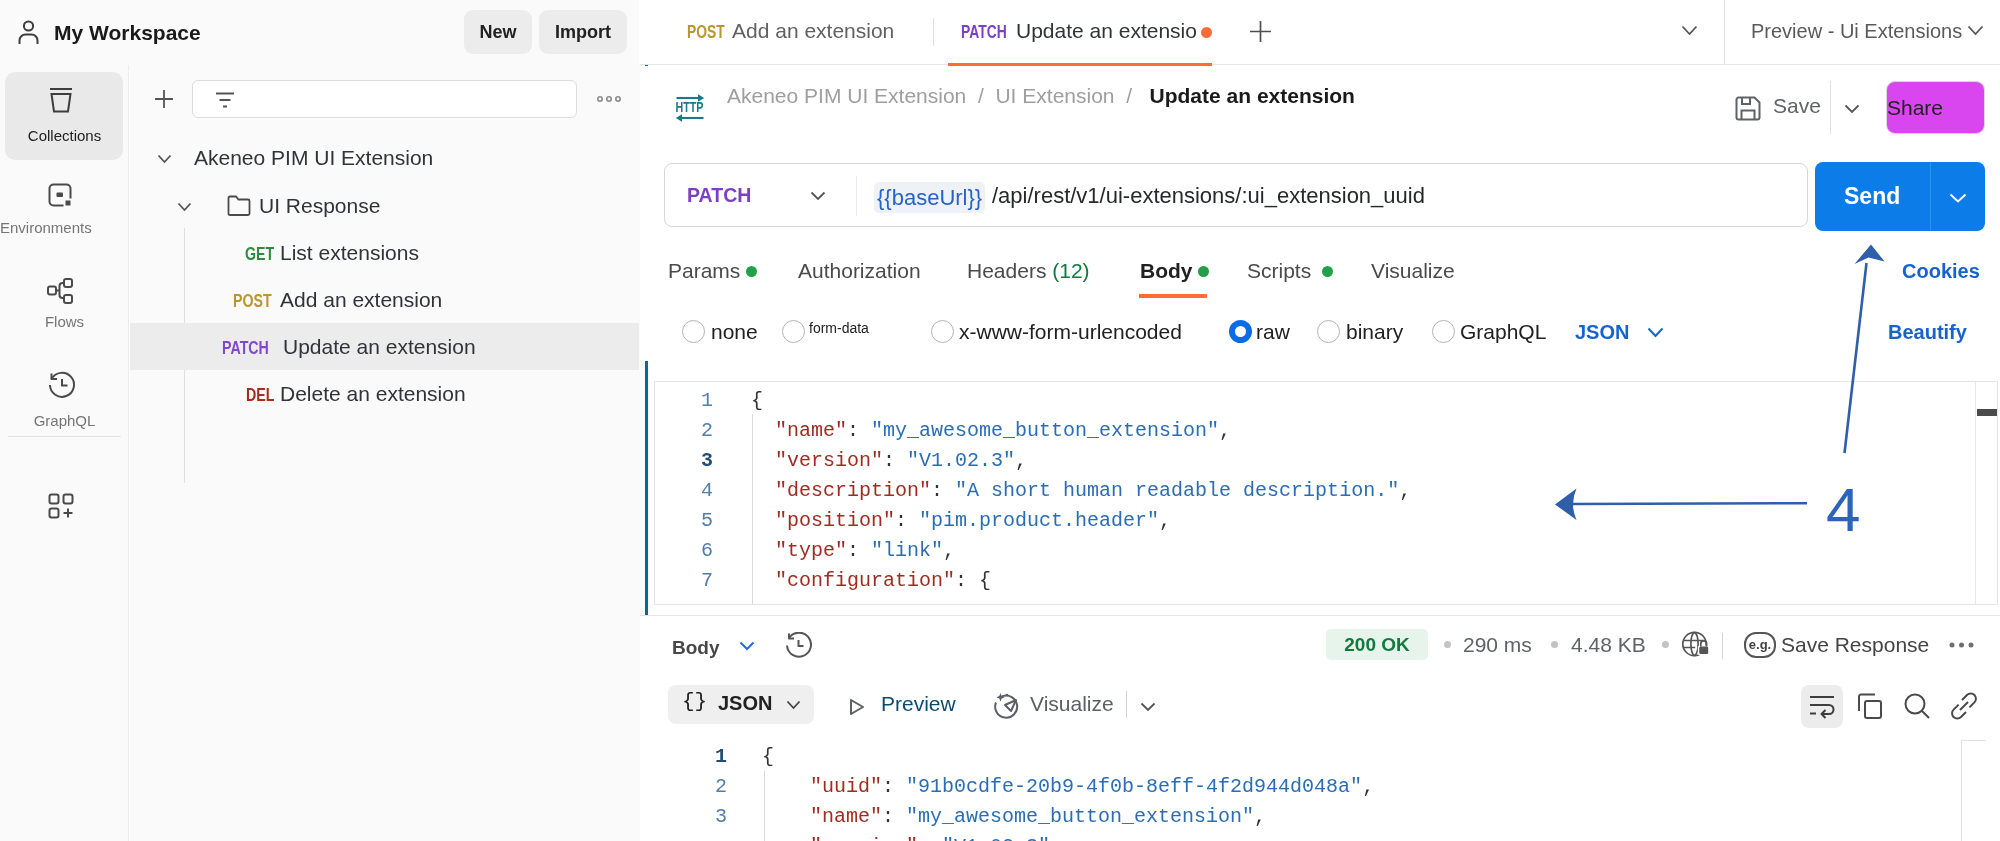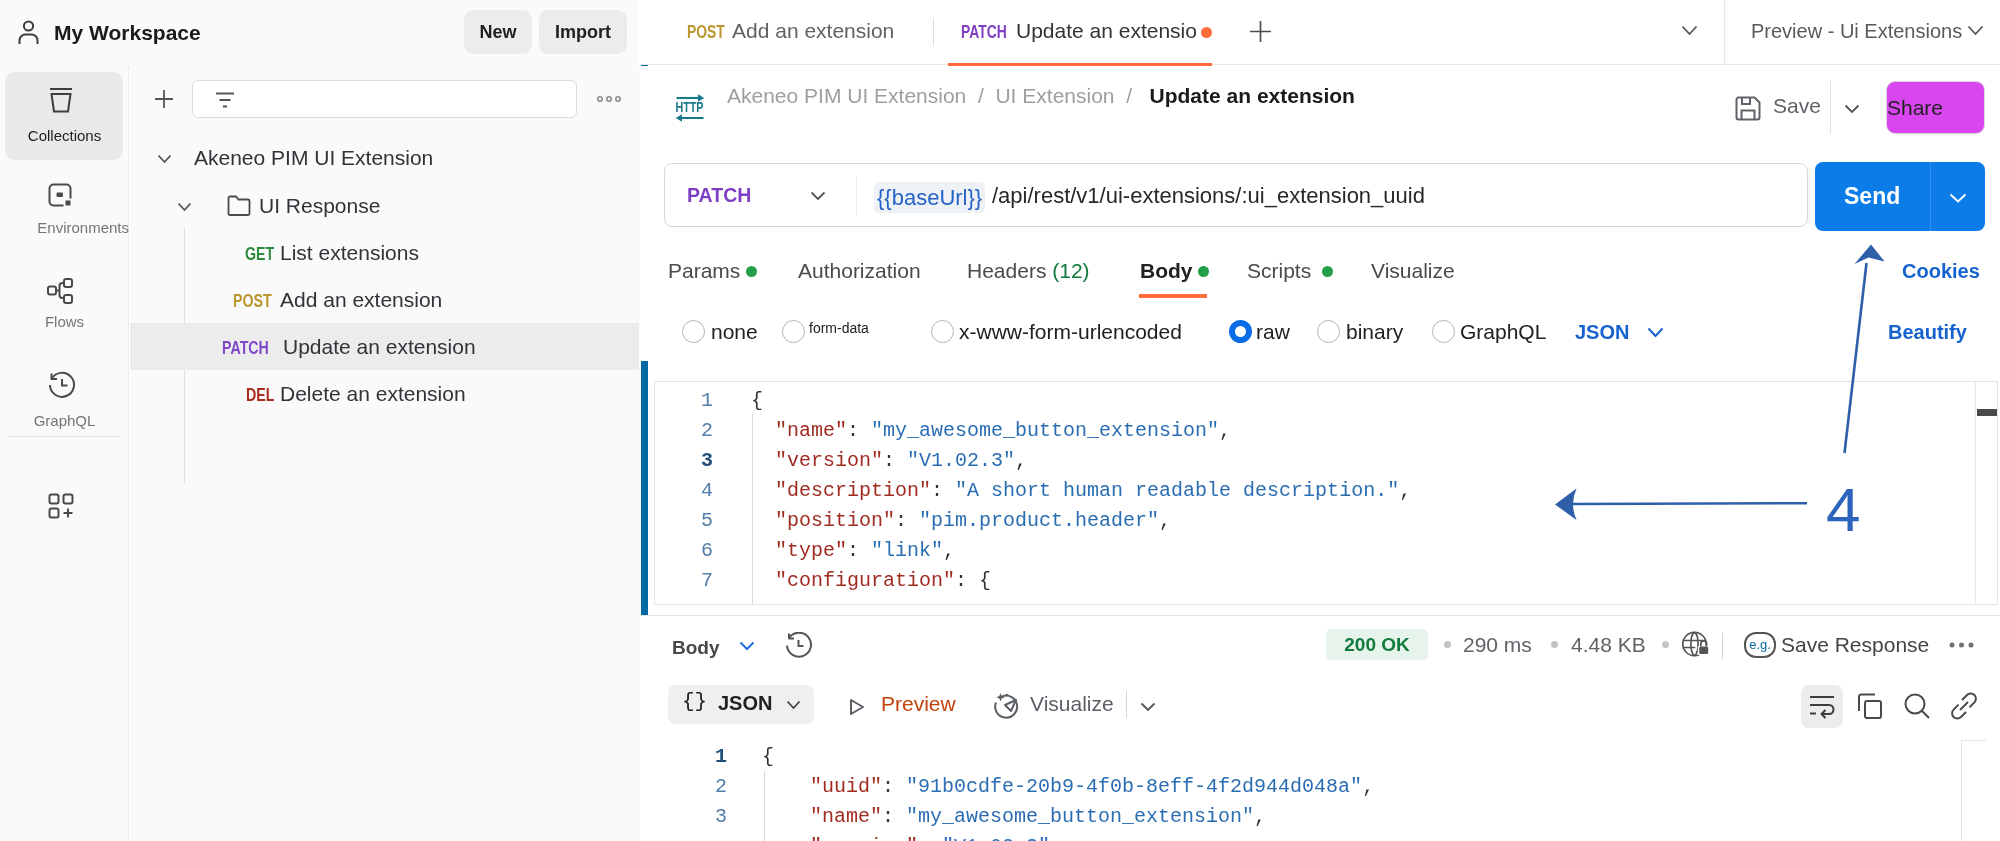--- a/index.html
+++ b/index.html
@@ -26,21 +26,21 @@
     <path d="M2 4 h22"></path>
     <path d="M3.5 9 h19 l-2.5 17.5 h-14 z"></path>
   </svg>
   <div class="abs" style="left:0;top:62px;width:129px;text-align:center;font-size:15px;color:#212121">Collections</div>
 
   <svg class="abs" style="left:48px;top:118px" width="25" height="25" viewBox="0 0 25 25" fill="none" stroke="#4a4a4a" stroke-width="2">
     <rect x="1.5" y="1.5" width="21" height="21" rx="4"></rect>
     <rect x="8.5" y="9.5" width="6.5" height="4.5" rx="1" fill="#4a4a4a" stroke="none"></rect>
     <rect x="16.5" y="16.5" width="7" height="7" fill="#4a4a4a" stroke="#fafafa" stroke-width="2"></rect>
   </svg>
-  <div class="abs" style="left:0;top:154px;width:129px;text-align:right;font-size:15px;color:#757575">Environments</div>
+  <div class="abs" style="left:0;top:154px;width:129px;text-align:left;font-size:15px;color:#757575">Environments</div>
 
   <svg class="abs" style="left:47px;top:213px" width="26" height="26" viewBox="0 0 26 26" fill="none" stroke="#4a4a4a" stroke-width="2">
     <rect x="1" y="8.5" width="8" height="8" rx="2"></rect>
     <rect x="17" y="1" width="8" height="8" rx="2"></rect>
     <rect x="17" y="17" width="8" height="8" rx="2"></rect>
     <path d="M9 12.5 h4"></path>
     <path d="M17 5 h-1.5 a3 3 0 0 0 -3 3 v9 a3 3 0 0 0 3 3 H17"></path>
   </svg>
   <div class="abs" style="left:0;top:248px;width:129px;text-align:center;font-size:15px;color:#757575">Flows</div>
 
@@ -54,21 +54,21 @@
   <div class="abs" style="left:8px;top:371px;width:113px;height:1px;background:#e4e4e4"></div>
 
   <svg class="abs" style="left:48px;top:428px" width="26" height="26" viewBox="0 0 26 26" fill="none" stroke="#4a4a4a" stroke-width="2">
     <rect x="1.5" y="1.5" width="9" height="9" rx="2"></rect>
     <rect x="15.5" y="1.5" width="9" height="9" rx="2"></rect>
     <rect x="1.5" y="15.5" width="9" height="9" rx="2"></rect>
     <path d="M20 15.5 v9 M15.5 20 h9"></path>
   </svg>
 </div>
 
-<div class="abs" style="left:130px;top:65px;width:518px;height:776px;background:#fafafa;border-right:7px solid #0369a1">
+<div class="abs" style="left:130px;top:65px;width:518px;height:776px;background:#fafafa;border-right:3px solid #0369a1">
 
   <svg class="abs" style="left:24px;top:24px" width="20" height="20" viewBox="0 0 20 20" stroke="#555" stroke-width="1.8" fill="none">
         <path d="M10 1 v18 M1 10 h18"></path>
       </svg>
 
   <div class="abs" style="left:62px;top:15px;width:385px;height:38px;background:#fff;border:1px solid #dcdcdc;border-radius:6px">
     <svg class="abs" style="left:22px;top:11px" width="20" height="16" viewBox="0 0 20 16" stroke="#555" stroke-width="1.8" fill="none">
           <path d="M1 1.5 h18 M4.5 8 h11 M8 14.5 h4"></path>
         </svg>
   </div>
@@ -242,39 +242,39 @@
   <div class="abs" style="left:931px;top:17px;font-size:21px;color:#5f6368">4.48 KB</div>
   <div class="abs" style="left:1022px;top:25px;width:7px;height:7px;border-radius:50%;background:#c3c3c3"></div>
   <svg class="abs" style="left:1041px;top:14px" width="30" height="29" viewBox="0 0 30 29" fill="none" stroke="#555" stroke-width="1.7">
     <circle cx="13.5" cy="14" r="11.7"></circle>
     <path d="M13.5 2.3 c-4.8 3-4.8 20.4 0 23.4 M13.5 2.3 c4.8 3 4.8 20.4 0 23.4 M2.2 10.5 h22.6 M2.2 17.5 h12"></path>
     <rect x="16.8" y="15.6" width="11.4" height="9.6" rx="2" fill="#fff" stroke="none"></rect>
     <path d="M19.8 16.5 v-2.8 a2.9 2.9 0 0 1 5.8 0 V16.5"></path>
     <rect x="18.2" y="16.5" width="9" height="7.6" rx="1.5" fill="#555" stroke="none"></rect>
   </svg>
   <div class="abs" style="left:1082px;top:17px;width:1px;height:26px;background:#d5d5d5"></div>
-  <div class="abs" style="left:1104px;top:16px;width:32px;height:26px;border:2px solid #555;border-radius:12px;text-align:center;line-height:22px;font-size:13px;font-weight:400;color:#0369a1">e.g.</div>
+  <div class="abs" style="left:1104px;top:16px;width:32px;height:26px;border:2px solid #555;border-radius:12px;text-align:center;line-height:22px;font-size:13px;font-weight:700;color:#404040">e.g.</div>
   <div class="abs" style="left:1141px;top:17px;font-size:21px;color:#444">Save Response</div>
   <svg class="abs" style="left:1308px;top:25px" width="27" height="8" viewBox="0 0 27 8" fill="#6f6f6f">
         <circle cx="4" cy="4" r="2.5"></circle>
         <circle cx="13.5" cy="4" r="2.5"></circle>
         <circle cx="23" cy="4" r="2.5"></circle>
       </svg>
 
   <div class="abs" style="left:28px;top:69px;width:146px;height:39px;background:#efefef;border-radius:8px">
     <div class="abs mono" style="left:14px;top:5px;font-size:21px;color:#212121">{}</div>
     <div class="abs" style="left:50px;top:7px;font-size:20px;font-weight:600;color:#212121">JSON</div>
     <svg class="abs" style="left:118px;top:15px" width="15" height="10" viewBox="0 0 15 10" fill="none" stroke="#444" stroke-width="1.8">
           <path d="M1.5 1.5 L7.5 8 L13.5 1.5"></path>
         </svg>
   </div>
   <svg class="abs" style="left:209px;top:82px" width="16" height="18" viewBox="0 0 16 18" fill="none" stroke="#5c6066" stroke-width="2">
         <path d="M2 2 L14 9 L2 16 Z" stroke-linejoin="round"></path>
       </svg>
-  <div class="abs" style="left:241px;top:76px;font-size:21px;color:#c2410c">Preview</div>
+  <div class="abs" style="left:241px;top:76px;font-size:21px;color:#0c4a6e">Preview</div>
   <svg class="abs" style="left:352px;top:76px" width="28" height="28" viewBox="0 0 28 28" fill="none" stroke="#5c6066" stroke-width="2">
     <path d="M10 4.5 A11 11 0 1 1 4 10.5"></path>
     <path d="M13 13 L24 8 L19 19 Z" fill="#fff" stroke-linejoin="round"></path>
     <path d="M8.5 1 l1.2 3 3 1.2 -3 1.2 -1.2 3 -1.2 -3 -3 -1.2 3 -1.2 z" fill="#5c6066" stroke="none"></path>
     <circle cx="15" cy="3" r="1.3" fill="#5c6066" stroke="none"></circle>
   </svg>
   <div class="abs" style="left:390px;top:76px;font-size:21px;color:#5c6066">Visualize</div>
   <div class="abs" style="left:486px;top:75px;width:1px;height:27px;background:#d5d5d5"></div>
   <svg class="abs" style="left:500px;top:86px" width="16" height="10" viewBox="0 0 16 10" fill="none" stroke="#555" stroke-width="1.8">
         <path d="M1.5 1.5 L8 8 L14.5 1.5"></path>

